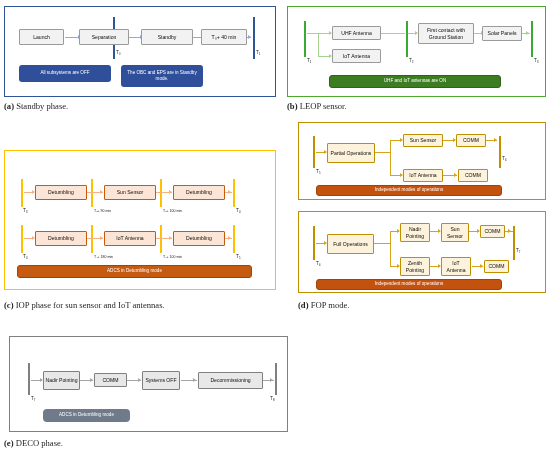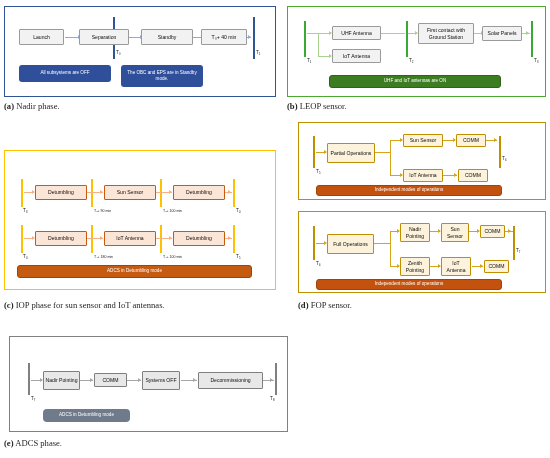--- a/index.html
+++ b/index.html
@@ -96,21 +96,21 @@
   <div class="node n-blue" style="left:196px;top:22px;width:46px;height:16px;">T₀+ 40 min</div>
 
   <div class="tlabel" style="left:111px;top:43px;">T₀</div>
   <div class="tlabel" style="left:251px;top:43px;">T₁</div>
 
   <div class="banner ban-blue" style="left:14px;top:58px;width:92px;height:17px;">All subsystems are OFF</div>
   <div class="banner ban-blue" style="left:116px;top:58px;width:82px;height:22px;">The OBC and EPS are in Standby mode.</div>
 </div>
 <div class="caption" style="left:4px;top:101px;">
   <b>(a)</b>
-  <span>Nadir phase.</span>
+  <span>Standby phase.</span>
 </div>
 
 <div class="panel" id="p-leop">
   <div class="bar bar-green" style="left:16px;top:14px;height:36px;"></div>
   <div class="bar bar-green" style="left:118px;top:14px;height:36px;"></div>
   <div class="bar bar-green" style="left:243px;top:14px;height:36px;"></div>
 
   <div class="conn conn-green" style="left:19px;top:26px;width:12px;"></div>
   <div class="connv conn-green" style="left:30px;top:26px;height:24px;"></div>
   <div class="conn conn-green" style="left:30px;top:26px;width:12px;"></div>
@@ -258,21 +258,21 @@
   <div class="node n-fop" style="left:142px;top:45px;width:30px;height:19px;">IoT Antenna</div>
   <div class="node n-fop" style="left:185px;top:48px;width:25px;height:13px;">COMM</div>
 
   <div class="tlabel" style="left:17px;top:49px;">T₆</div>
   <div class="tlabel" style="left:217px;top:36px;">T₇</div>
 
   <div class="banner ban-fop" style="left:17px;top:67px;width:186px;height:11px;">Independent modes of operations</div>
 </div>
 <div class="caption" style="left:298px;top:300px;">
   <b>(d)</b>
-  <span>FOP sensor.</span>
+  <span>FOP mode.</span>
 </div>
 
 <div class="panel" id="p-deco">
   <div class="bar bar-deco" style="left:18px;top:26px;height:32px;"></div>
   <div class="bar bar-deco" style="left:265px;top:26px;height:32px;"></div>
 
   <div class="conn conn-deco" style="left:21px;top:43px;width:11px;"></div>
   <div class="arrow arr-deco" style="left:30px;top:41px;"></div>
   <div class="conn conn-deco" style="left:69px;top:43px;width:14px;"></div>
   <div class="arrow arr-deco" style="left:80px;top:41px;"></div>
@@ -288,14 +288,14 @@
   <div class="node n-deco" style="left:132px;top:34px;width:38px;height:19px;">Systems OFF</div>
   <div class="node n-deco" style="left:188px;top:35px;width:65px;height:17px;">Decommissioning</div>
 
   <div class="tlabel" style="left:21px;top:59px;">T₇</div>
   <div class="tlabel" style="left:260px;top:59px;">T₈</div>
 
   <div class="banner ban-deco" style="left:33px;top:72px;width:87px;height:13px;">ADCS in Detumbling mode</div>
 </div>
 <div class="caption" style="left:4px;top:438px;">
   <b>(e)</b>
-  <span>ADCS phase.</span>
+  <span>DECO phase.</span>
 </div>
 
 </body></html>

